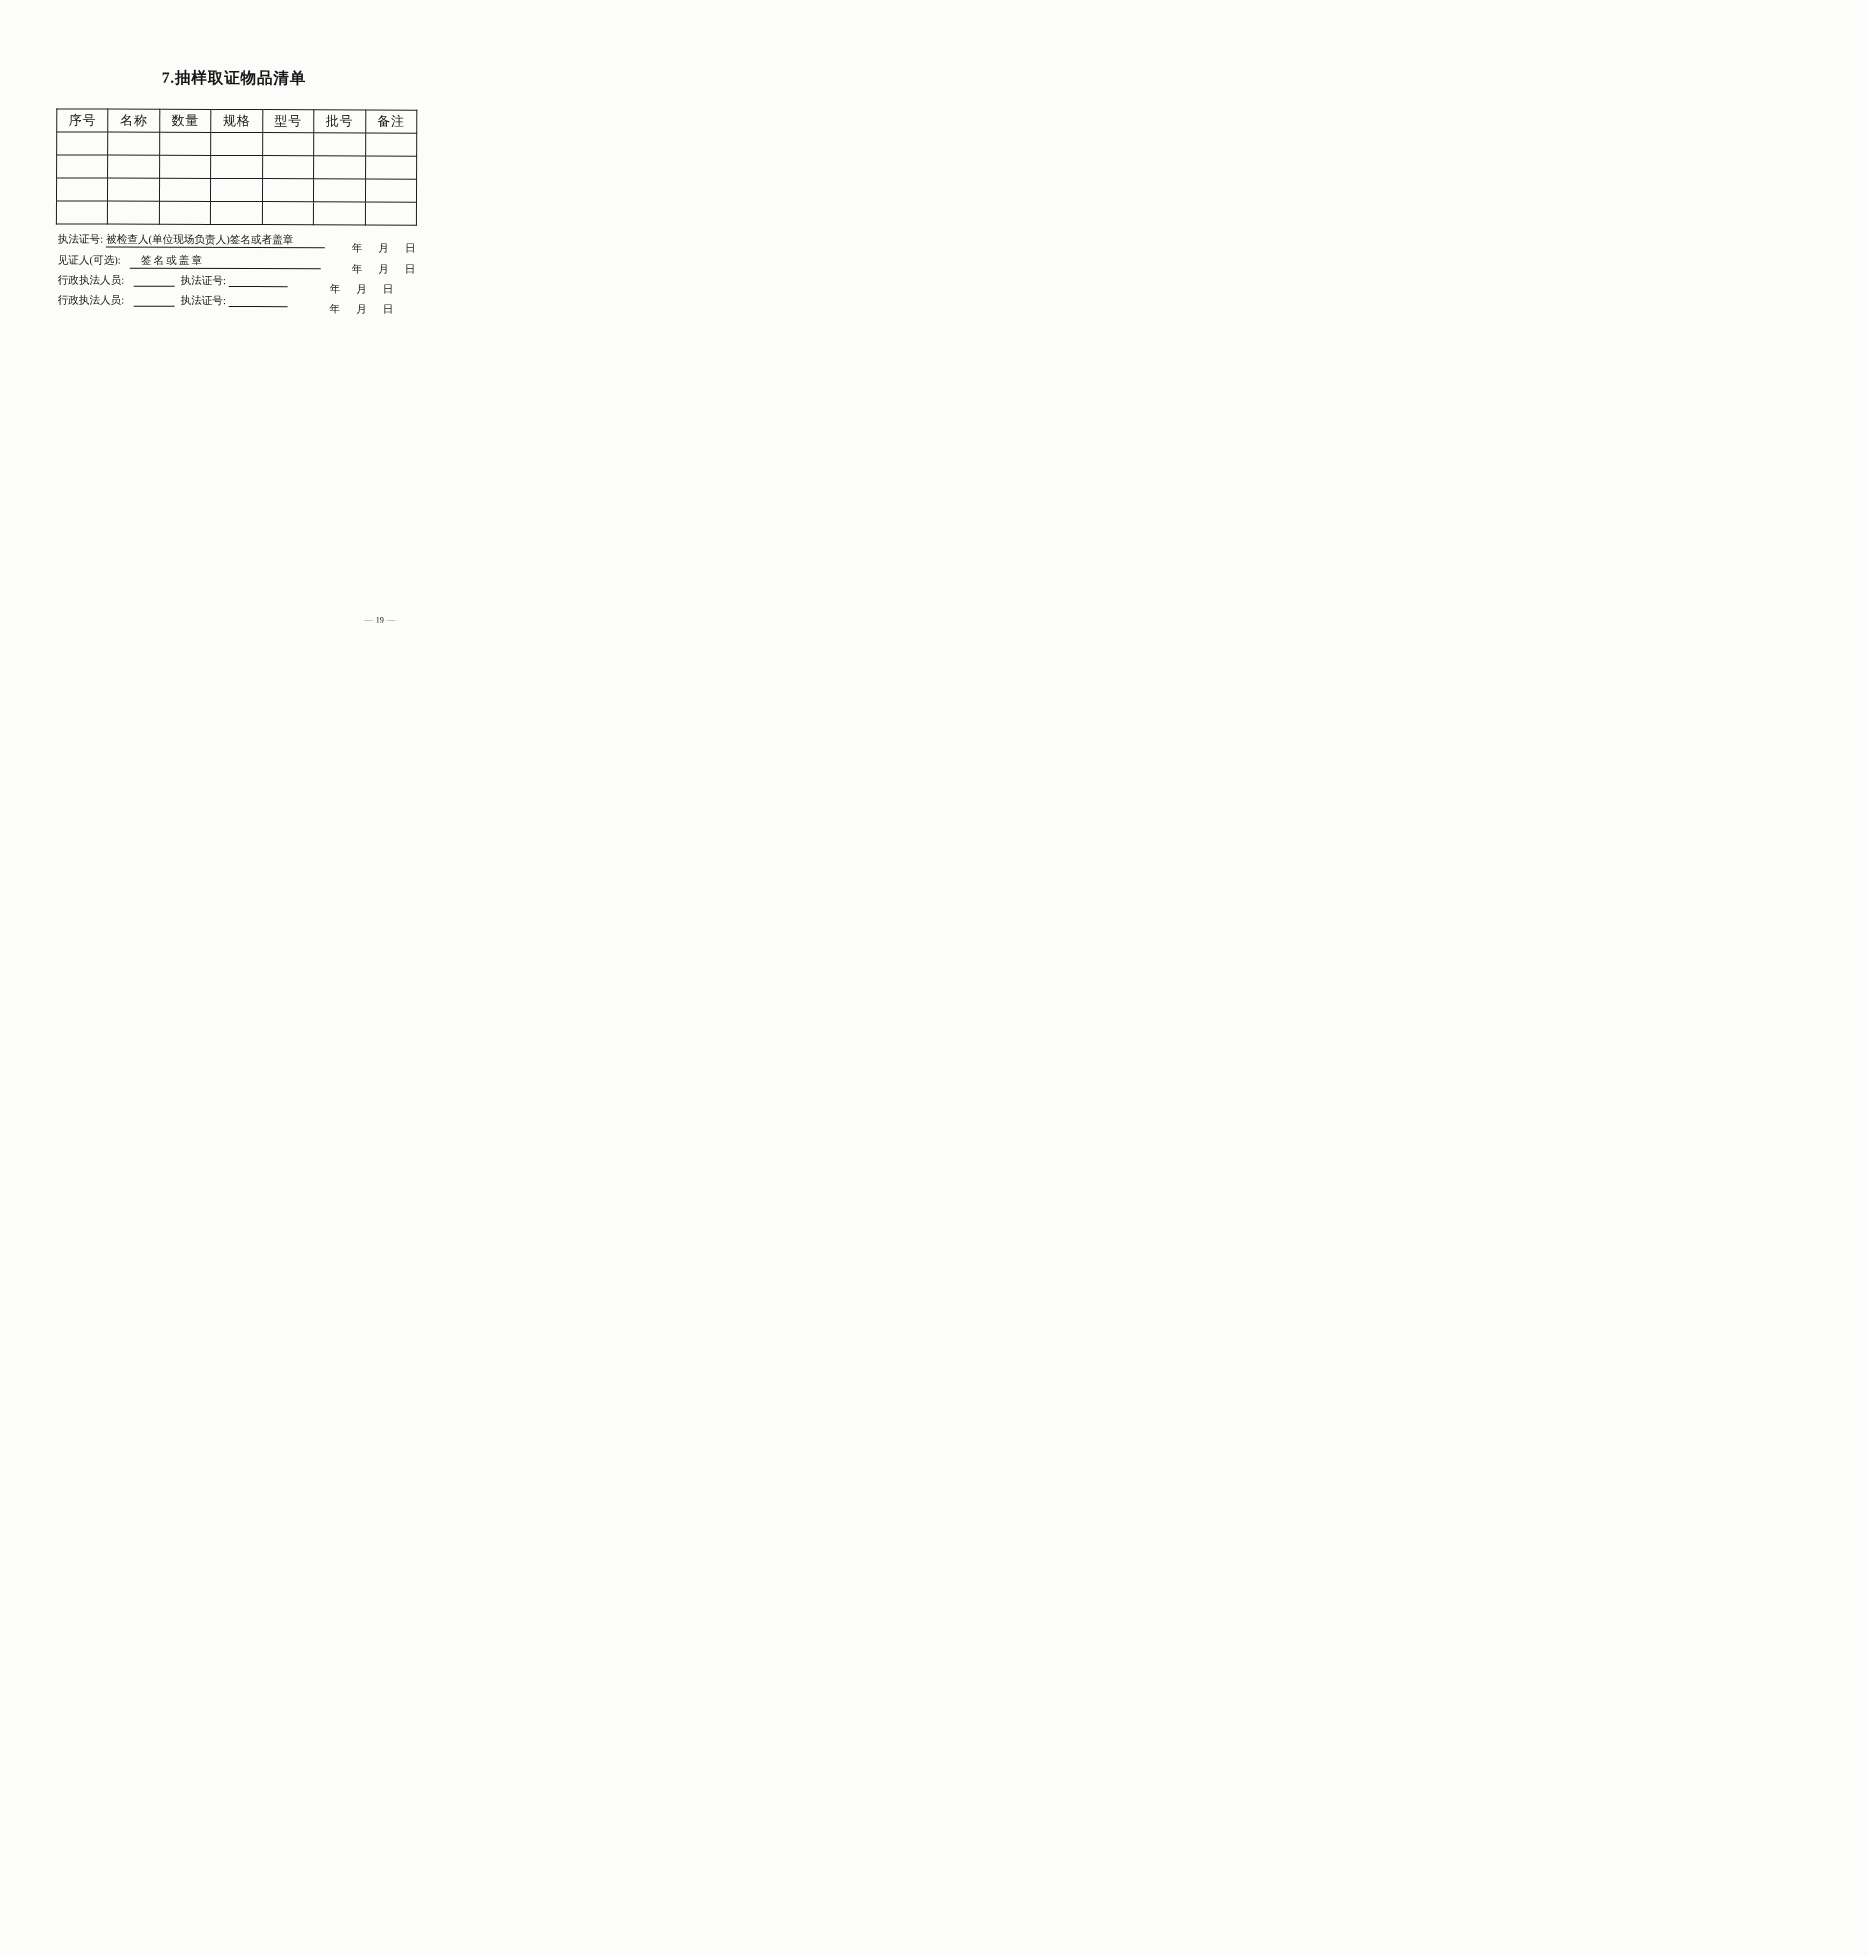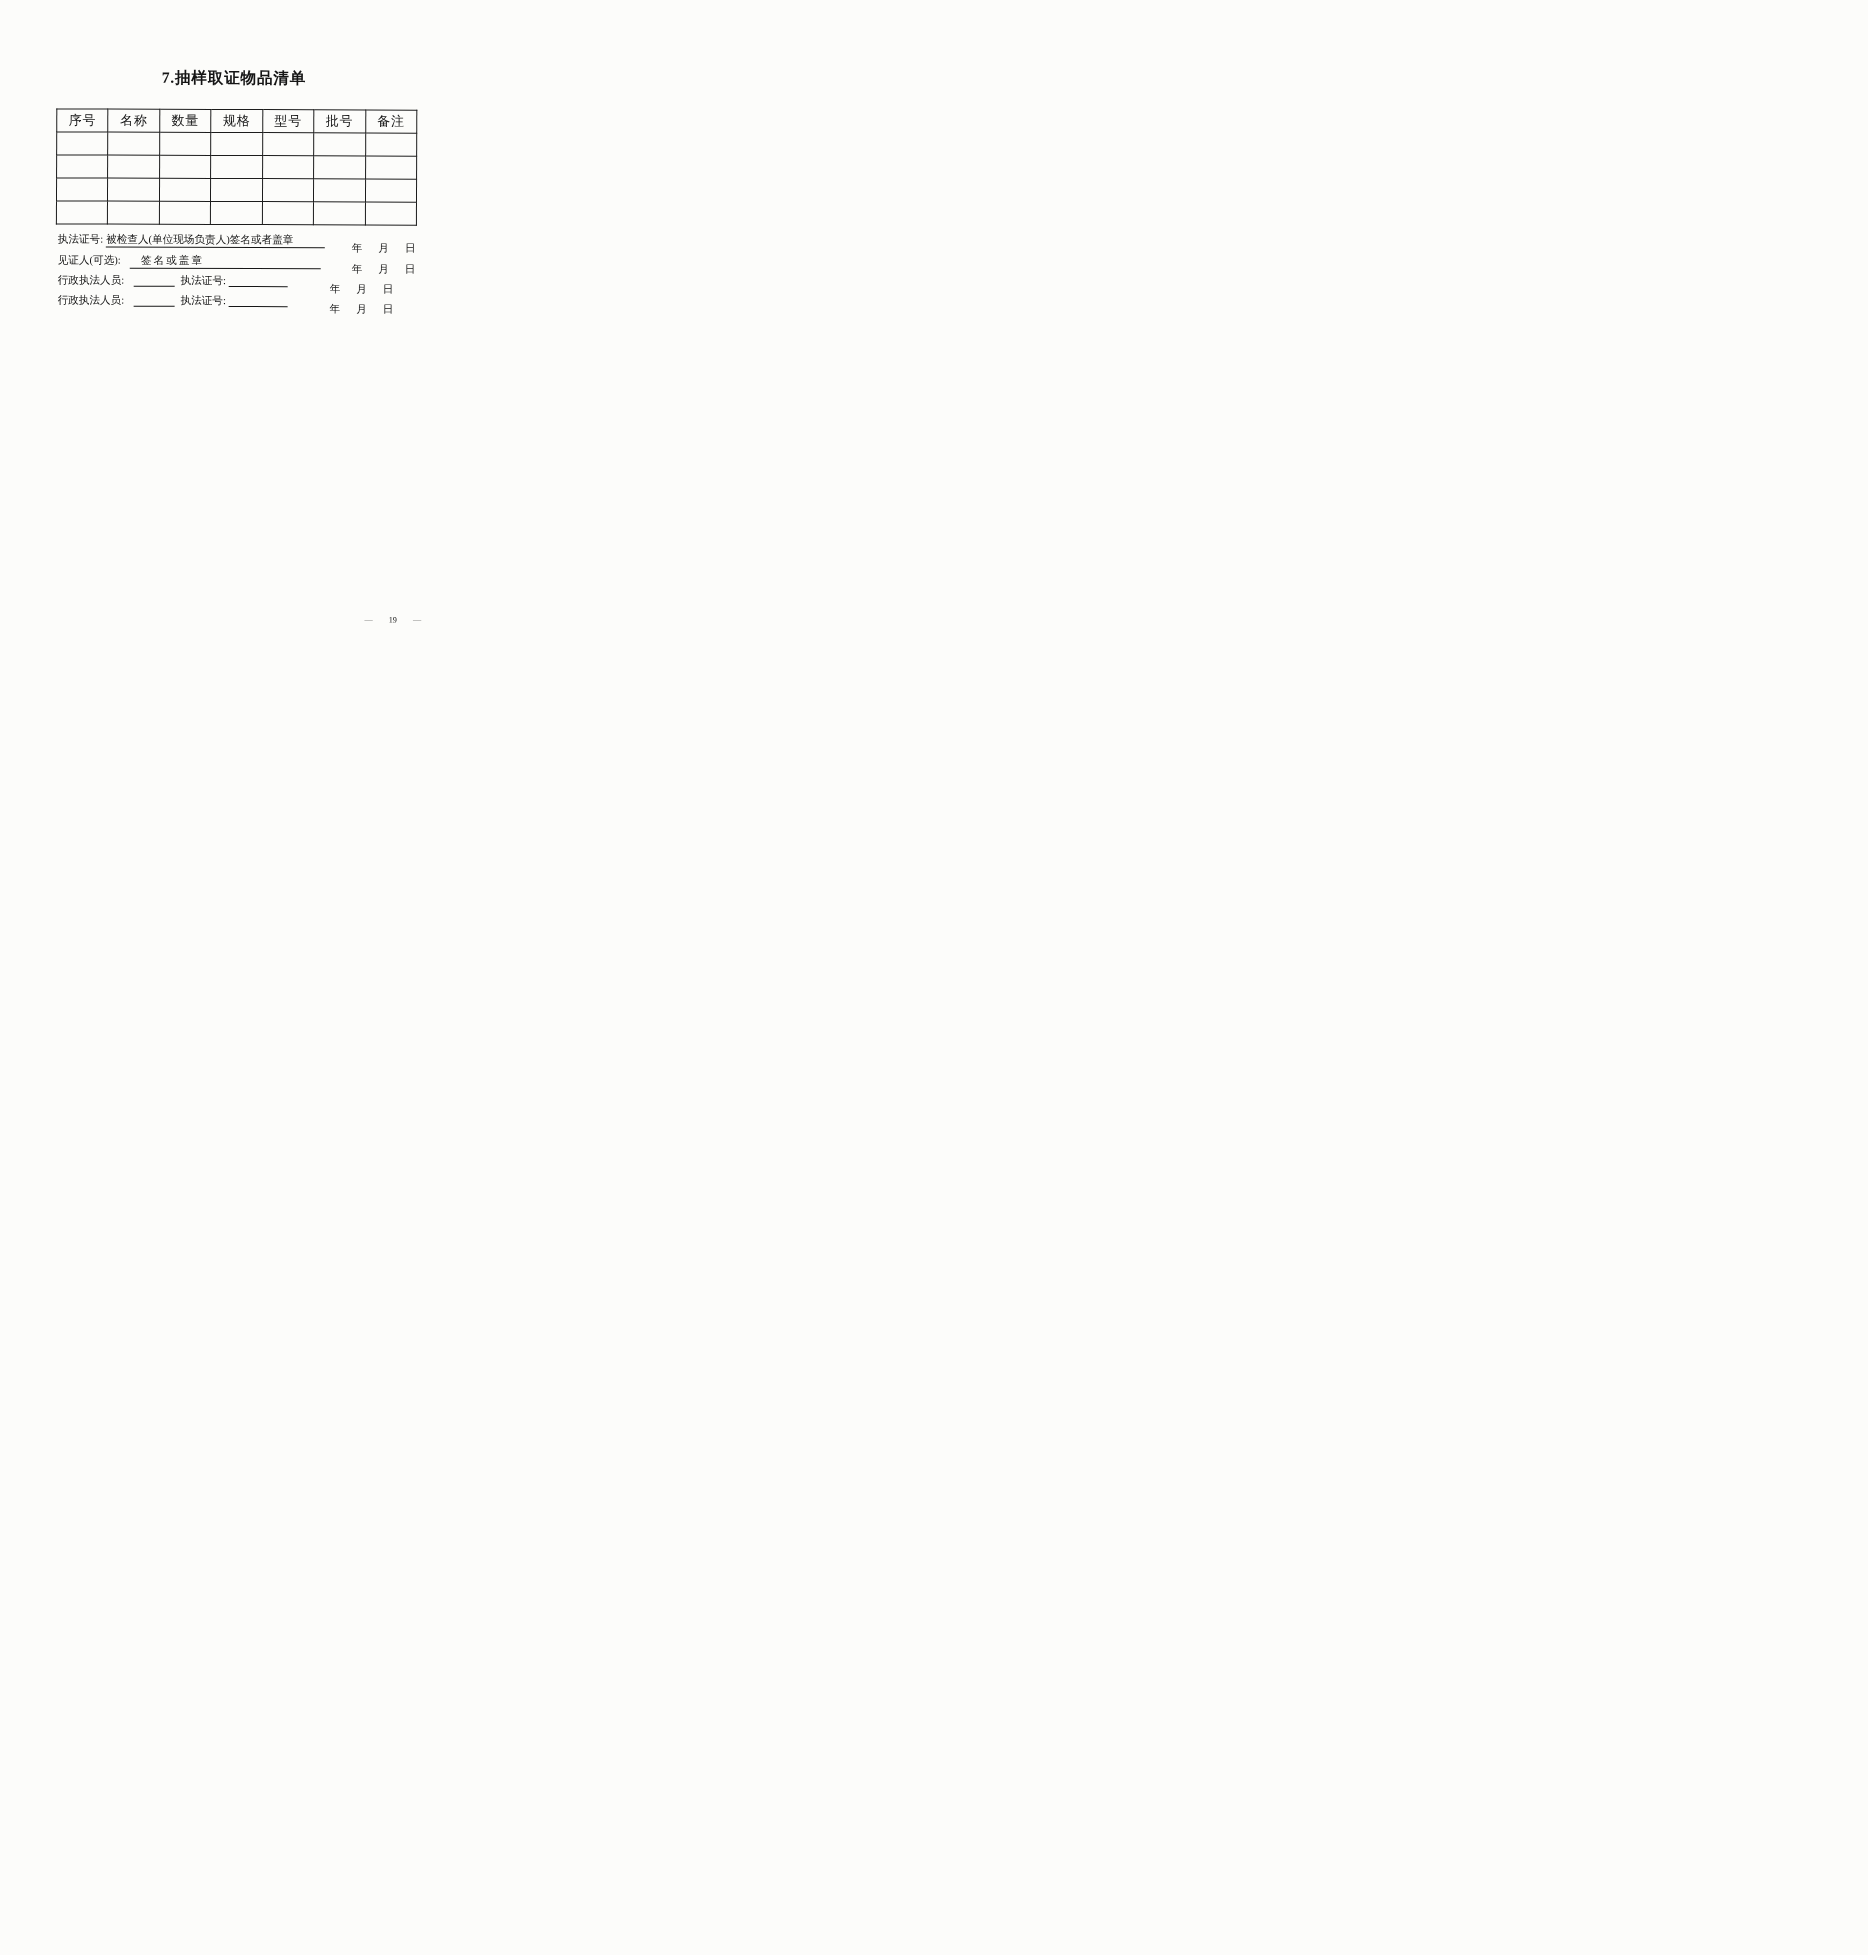--- a/index.html
+++ b/index.html
@@ -93,21 +93,21 @@
   .dates-right { left: 294px; }
   .dates-mid  { left: 272px; }
   .dates span + span { margin-left: 13.3px; }
   .page-number {
     position: absolute;
     top: 615px;
     left: 366px;
     font-size: 8.2px;
     white-space: nowrap;
   }
-  .page-number .num { margin: 0 16px; }
+  .page-number .num { margin: 0 3px; }
 </style>
 </head>
 <body>
 
 <div class="sheet">
 
   <h1 class="title">7.抽样取证物品清单</h1>
 
   <table class="items">
     <thead>

